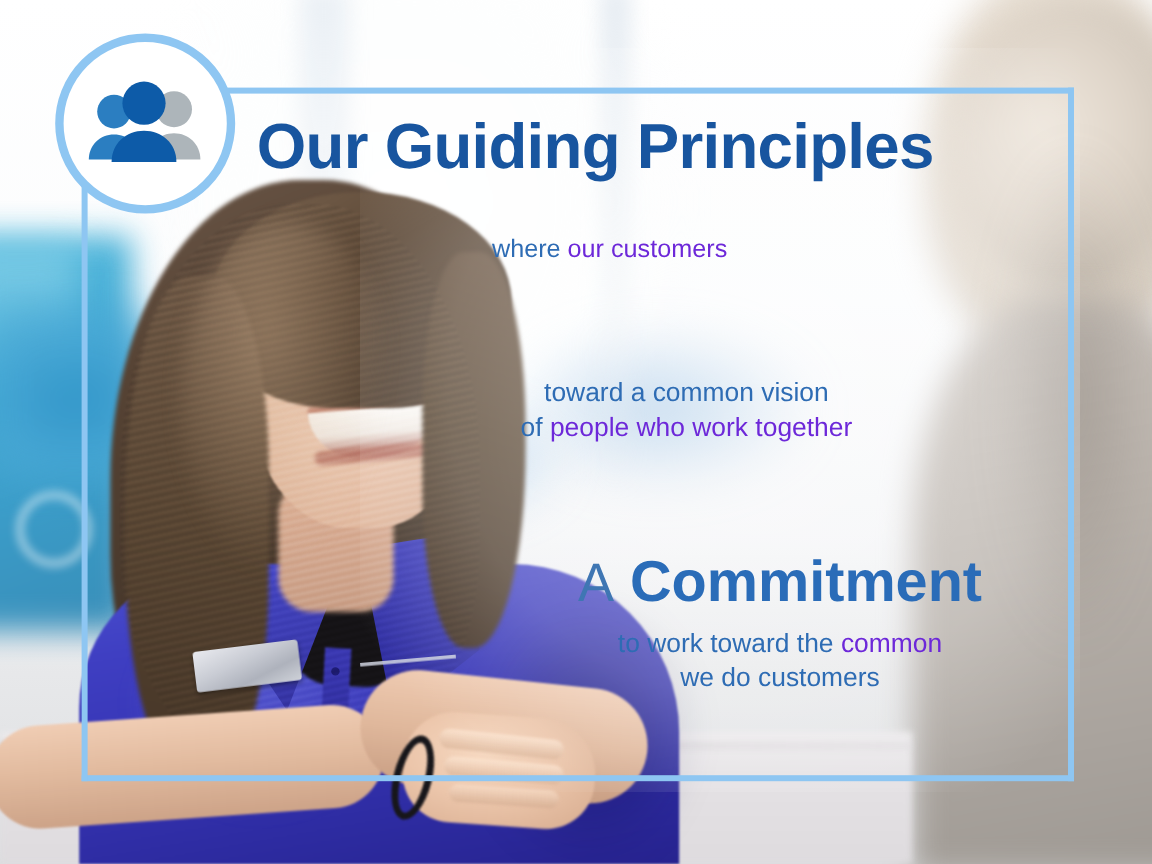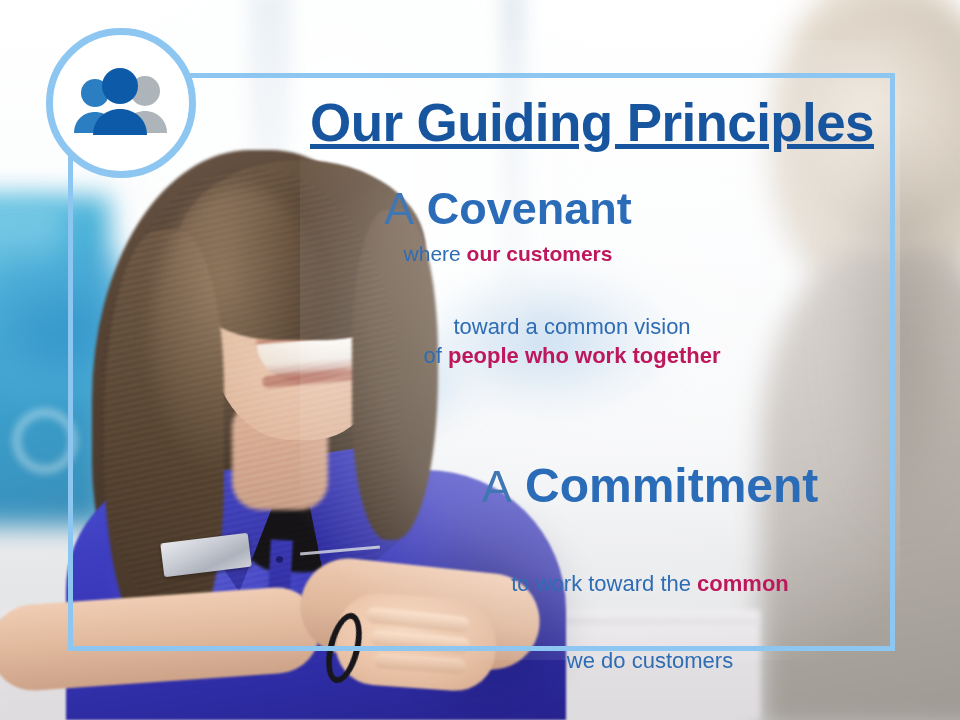--- a/index.html
+++ b/index.html
@@ -192,40 +192,40 @@
 
   
   .badge-circle{position:absolute;left:46px;top:28px;width:150px;height:150px;border-radius:50%;
     background:#ffffff;border:7px solid #8ec6f2;box-sizing:border-box;
     display:flex;align-items:center;justify-content:center;}
   .badge-circle svg{display:block;}
 
   
   .title{position:absolute;left:214px;top:96px;width:660px;
     font-size:53px;font-weight:700;color:#18559f;letter-spacing:-.6px;line-height:1;
-    text-align:right;white-space:nowrap;text-decoration:underline;}
+    text-align:left;white-space:nowrap;}
 
   .block{position:absolute;text-align:center;color:#2b6cb5;}
   .head{font-size:46px;line-height:1.02;white-space:nowrap;font-weight:700;color:#2a6cb8;}
   .head .art{font-weight:400;color:#3f76b3;font-size:45px;}
   .sub{font-size:0;}
   .subline{font-size:22px;line-height:1.33;color:#2e6cb4;font-weight:400;white-space:nowrap;}
-  .subline b{font-weight:700;color:#be185d;}
+  .subline b{font-weight:400;color:#6d28d9;}
 
   .blk-covenant{left:318px;top:186px;width:380px;}
   .blk-covenant .head{font-size:45px;}
   .blk-covenant .subline{font-size:21px;}
 
   .blk-community{left:372px;top:302px;width:400px;}
   .blk-community .head{font-size:48px;}
   .blk-community .subline{font-size:22px;}
 
   .blk-commitment{left:430px;top:462px;width:440px;}
   .blk-commitment .head{font-size:48px;}
-  .blk-commitment .subline{font-size:22px;margin-top:48px;}
+  .blk-commitment .subline{font-size:22px;}
 
   .sub-gap{height:8px;}
   .sub-gap2{height:10px;}
 </style>
 </head>
 <body>
 
 <div class="stage">
 
   <div class="photo">
@@ -313,24 +313,20 @@
 
         <circle cx="52" cy="19" r="18" fill="#0d5ba8"></circle>
         <path d="M25 68c0-15.5 12-26 27-26s27 10.5 27 26z" fill="#0d5ba8"></path>
       </svg>
     </span>
   </div>
 
   <div class="title">Our Guiding Principles</div>
 
   <div class="block blk-covenant">
-    <div class="head">
-      <span class="art">A</span>
-      <span>Covenant</span>
-    </div>
     <div class="sub-gap"></div>
     <div class="subline">
       <span>where </span><b>our customers</b>
     </div>
   </div>
 
   <div class="block blk-community">
     <div class="sub-gap2"></div>
     <div class="subline">
       <span>toward a common vision</span>

